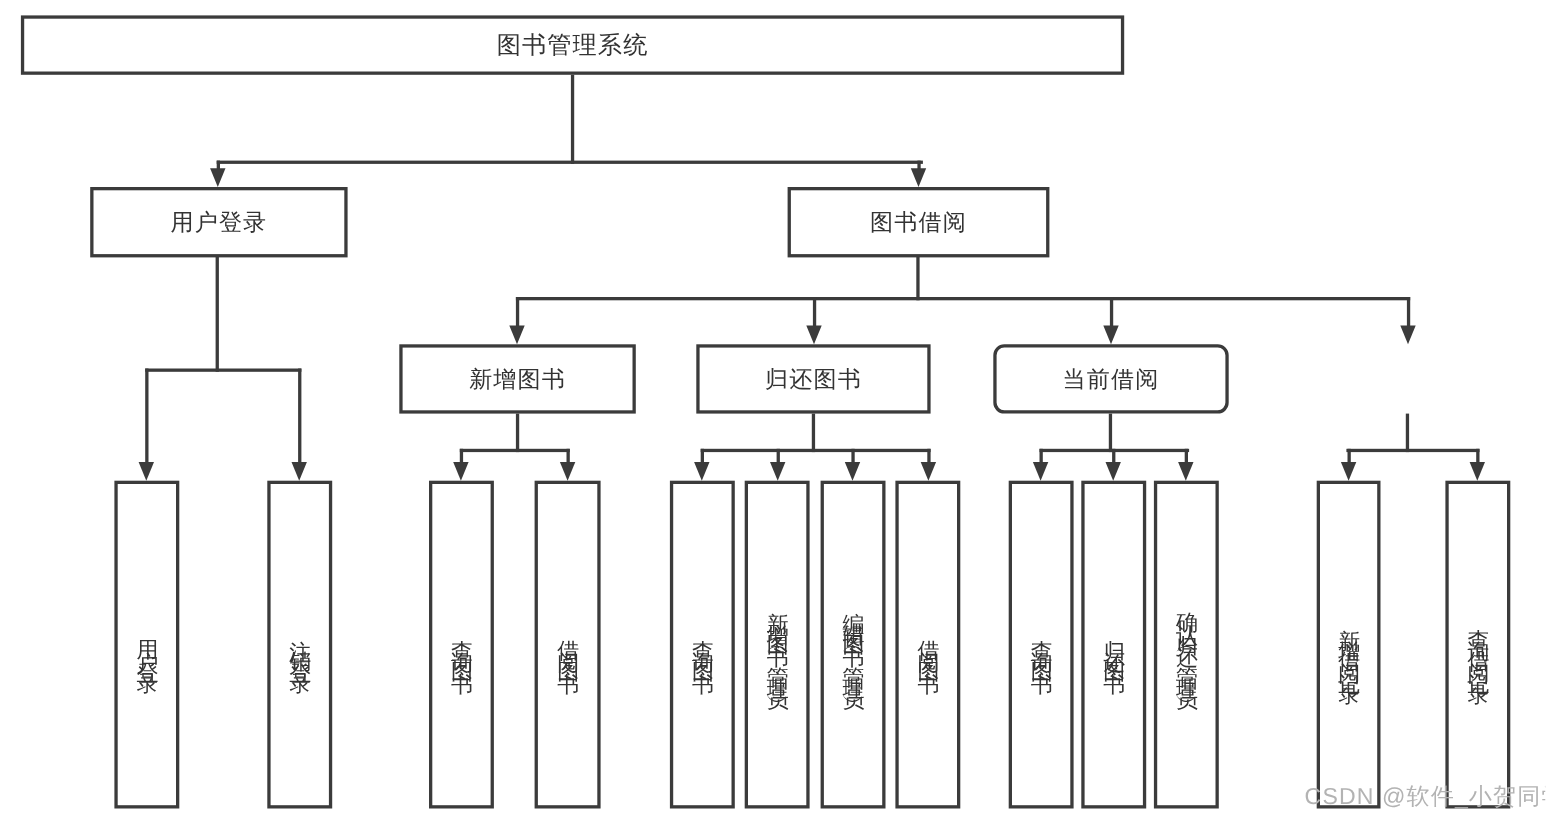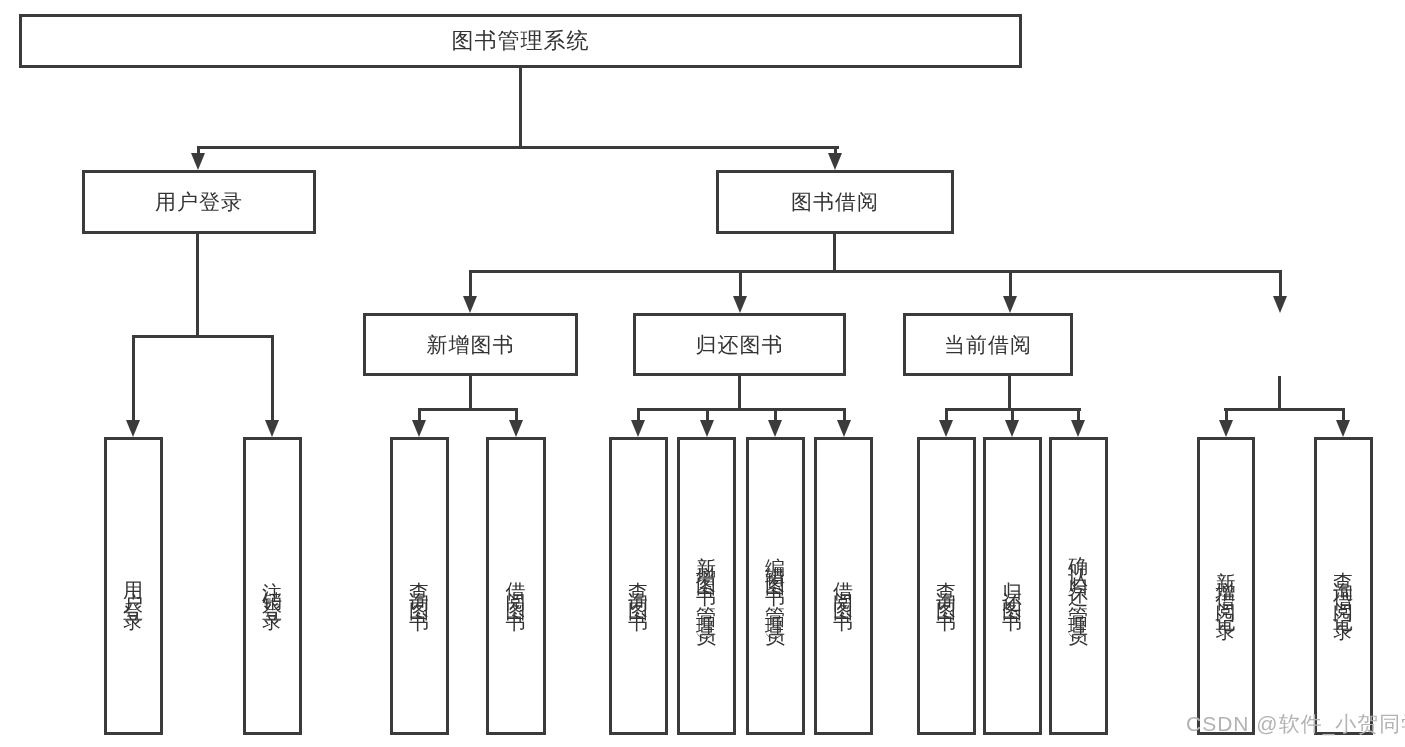--- a/index.html
+++ b/index.html
@@ -58,21 +58,21 @@
   <div class="node h-node" style="left:716px; top:170px; width:238px; height:64px;">
     <span class="label">图书借阅</span>
   </div>
 
   <div class="node h-node" style="left:363px; top:313px; width:215px; height:63px;">
     <span class="label">新增图书</span>
   </div>
   <div class="node h-node" style="left:633px; top:313px; width:213px; height:63px;">
     <span class="label">归还图书</span>
   </div>
-  <div class="node h-node" style="left:903px; top:313px; width:170px; height:63px;">
+  <div class="node h-node" style="left:903px; top:313px; width:214px; height:63px;border-radius:10px;">
     <span class="label">当前借阅</span>
   </div>
 
   <div class="node v-node" style="left:104px; top:437px; width:59px; height:298px;">
     <span class="label">用户登录</span>
   </div>
   <div class="node v-node" style="left:243px; top:437px; width:59px; height:298px;">
     <span class="label">注销登录</span>
   </div>
 

